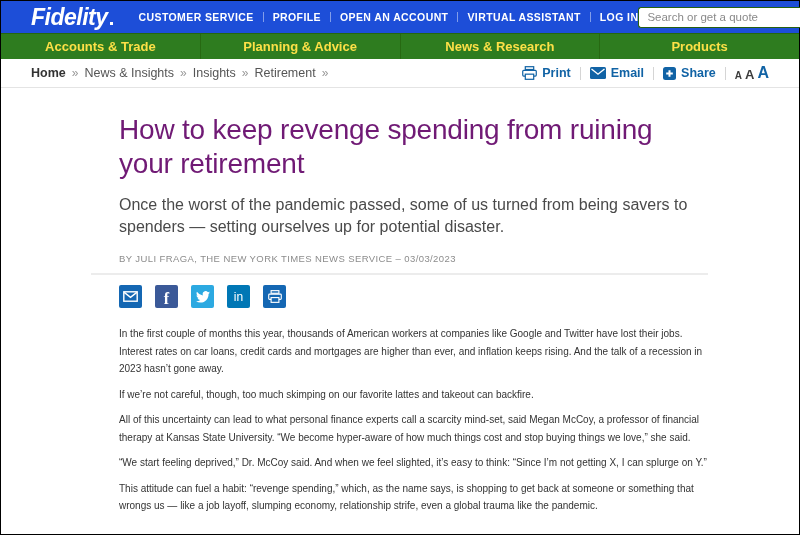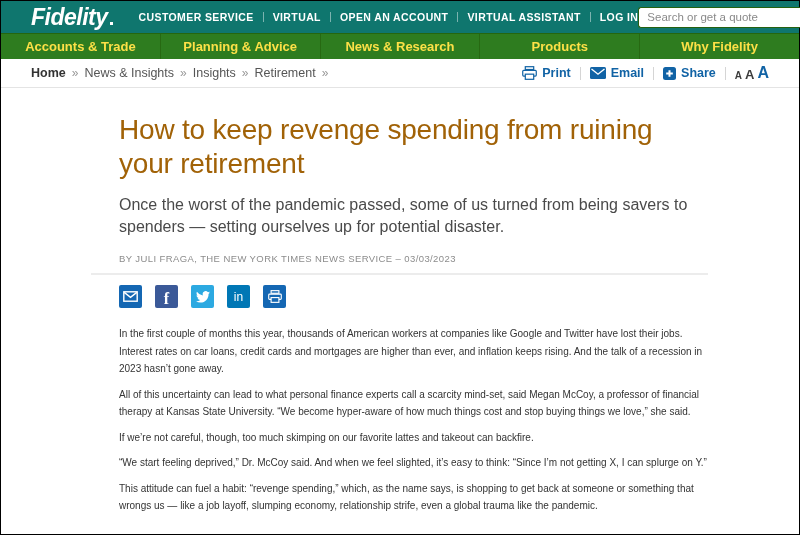--- a/index.html
+++ b/index.html
@@ -5,21 +5,21 @@
   * { box-sizing: border-box; margin: 0; padding: 0; }
   html, body { background: #fff; }
   body {
     width: 800px; height: 535px; overflow: hidden;
     font-family: "Liberation Sans", "DejaVu Sans", sans-serif;
   }
   .page { width: 800px; height: 535px; border: 1px solid #000; background: #fff; }
 
   
   .topbar {
-    height: 32px; background: #0f766e; display: flex; align-items: center;
+    height: 32px; background: #1d4ed8; display: flex; align-items: center;
     padding: 0 4px 0 30px;
   }
   .logo {
     color: #fff; font-size: 23px; font-weight: bold; font-style: italic;
     letter-spacing: -0.5px; margin-right: 26px; display: flex; align-items: flex-end;
     cursor: pointer; line-height: 22px;
   }
   .logo-dot { width: 3px; height: 3px; background: #fff; margin: 0 0 3px 2px; display: inline-block; }
   .util-links { display: flex; align-items: center; }
   .util-links a {
@@ -59,21 +59,21 @@
   .font-sizes { display: flex; align-items: flex-end; gap: 3px; }
   .font-sizes span { font-weight: bold; color: #3c3c3c; line-height: 1; cursor: pointer; }
   .font-sizes .fs-1 { font-size: 10px; }
   .font-sizes .fs-2 { font-size: 13px; }
   .font-sizes .fs-3 { font-size: 16px; color: #1163a5; }
 
   
   .article { margin: 25px 0 0 90px; width: 617px; }
   .article h1 {
     margin-left: 28px; width: 585px; font-size: 28px; font-weight: 300;
-    color: #a16207; line-height: 34px; letter-spacing: -0.2px;
+    color: #701a75; line-height: 34px; letter-spacing: -0.2px;
   }
   .subtitle {
     margin: 13px 0 0 28px; width: 578px; font-size: 16px; line-height: 22px;
     color: #4a4a4a; font-weight: 400;
   }
   .byline { margin: 15px 0 0 28px; font-size: 9.5px; color: #8c8c8c; letter-spacing: 0.4px; }
   .rule { margin-top: 9px; height: 2px; background: #ececec; border: none; width: 100%; }
   .social { margin: 10px 0 0 28px; display: flex; gap: 13px; }
   .social a {
     width: 23px; height: 23px; border-radius: 2px; display: flex;
@@ -96,40 +96,39 @@
 <div class="page">
 
   <header class="topbar">
     <div class="logo">
       <span>Fidelity</span>
         <span class="logo-dot"></span>
     </div>
     <nav class="util-links">
       <a href="#">CUSTOMER SERVICE</a>
       <span class="util-sep"></span>
-      <a href="#">VIRTUAL</a>
+      <a href="#">PROFILE</a>
       <span class="util-sep"></span>
       <a href="#">OPEN AN ACCOUNT</a>
       <span class="util-sep"></span>
       <a href="#">VIRTUAL ASSISTANT</a>
       <span class="util-sep"></span>
       <a href="#">LOG IN</a>
     </nav>
     <div class="search">
       <input type="text" placeholder="Search or get a quote" style="">
 
     </div>
   </header>
 
   <nav class="mainnav">
     <a href="#">Accounts &amp; Trade</a>
     <a href="#">Planning &amp; Advice</a>
     <a href="#">News &amp; Research</a>
     <a href="#">Products</a>
-    <a href="#">Why Fidelity</a>
   </nav>
 
   <div class="crumbbar">
     <div class="crumbs">
       <a href="#" class="home">Home</a>
       <span class="crumb-sep">»</span>
       <a href="#">News &amp; Insights</a>
       <span class="crumb-sep">»</span>
       <a href="#">Insights</a>
       <span class="crumb-sep">»</span>
@@ -210,20 +209,20 @@
               <rect x="3.5" y="0.75" width="9" height="3" fill="none" stroke="#fff" stroke-width="1.3"></rect>
               <rect x="0.75" y="4.75" width="14.5" height="6" rx="1" fill="none" stroke="#fff" stroke-width="1.3"></rect>
               <rect x="3.5" y="8.75" width="9" height="5.5" fill="#1467b3" stroke="#fff" stroke-width="1.3"></rect>
             </svg>
         </span>
       </a>
     </div>
 
     <div class="body-copy">
       <p>In the first couple of months this year, thousands of American workers at companies like Google and Twitter have lost their jobs. Interest rates on car loans, credit cards and mortgages are higher than ever, and inflation keeps rising. And the talk of a recession in 2023 hasn’t gone away.</p>
+      <p>If we’re not careful, though, too much skimping on our favorite lattes and takeout can backfire.</p>
       <p>All of this uncertainty can lead to what personal finance experts call a scarcity mind-set, said Megan McCoy, a professor of financial therapy at Kansas State University. “We become hyper-aware of how much things cost and stop buying things we love,” she said.</p>
-      <p>If we’re not careful, though, too much skimping on our favorite lattes and takeout can backfire.</p>
       <p>“We start feeling deprived,” Dr. McCoy said. And when we feel slighted, it’s easy to think: “Since I’m not getting X, I can splurge on Y.”</p>
       <p>This attitude can fuel a habit: “revenge spending,” which, as the name says, is shopping to get back at someone or something that wrongs us — like a job layoff, slumping economy, relationship strife, even a global trauma like the pandemic.</p>
     </div>
   </main>
 
 </div>
 
 </body></html>

